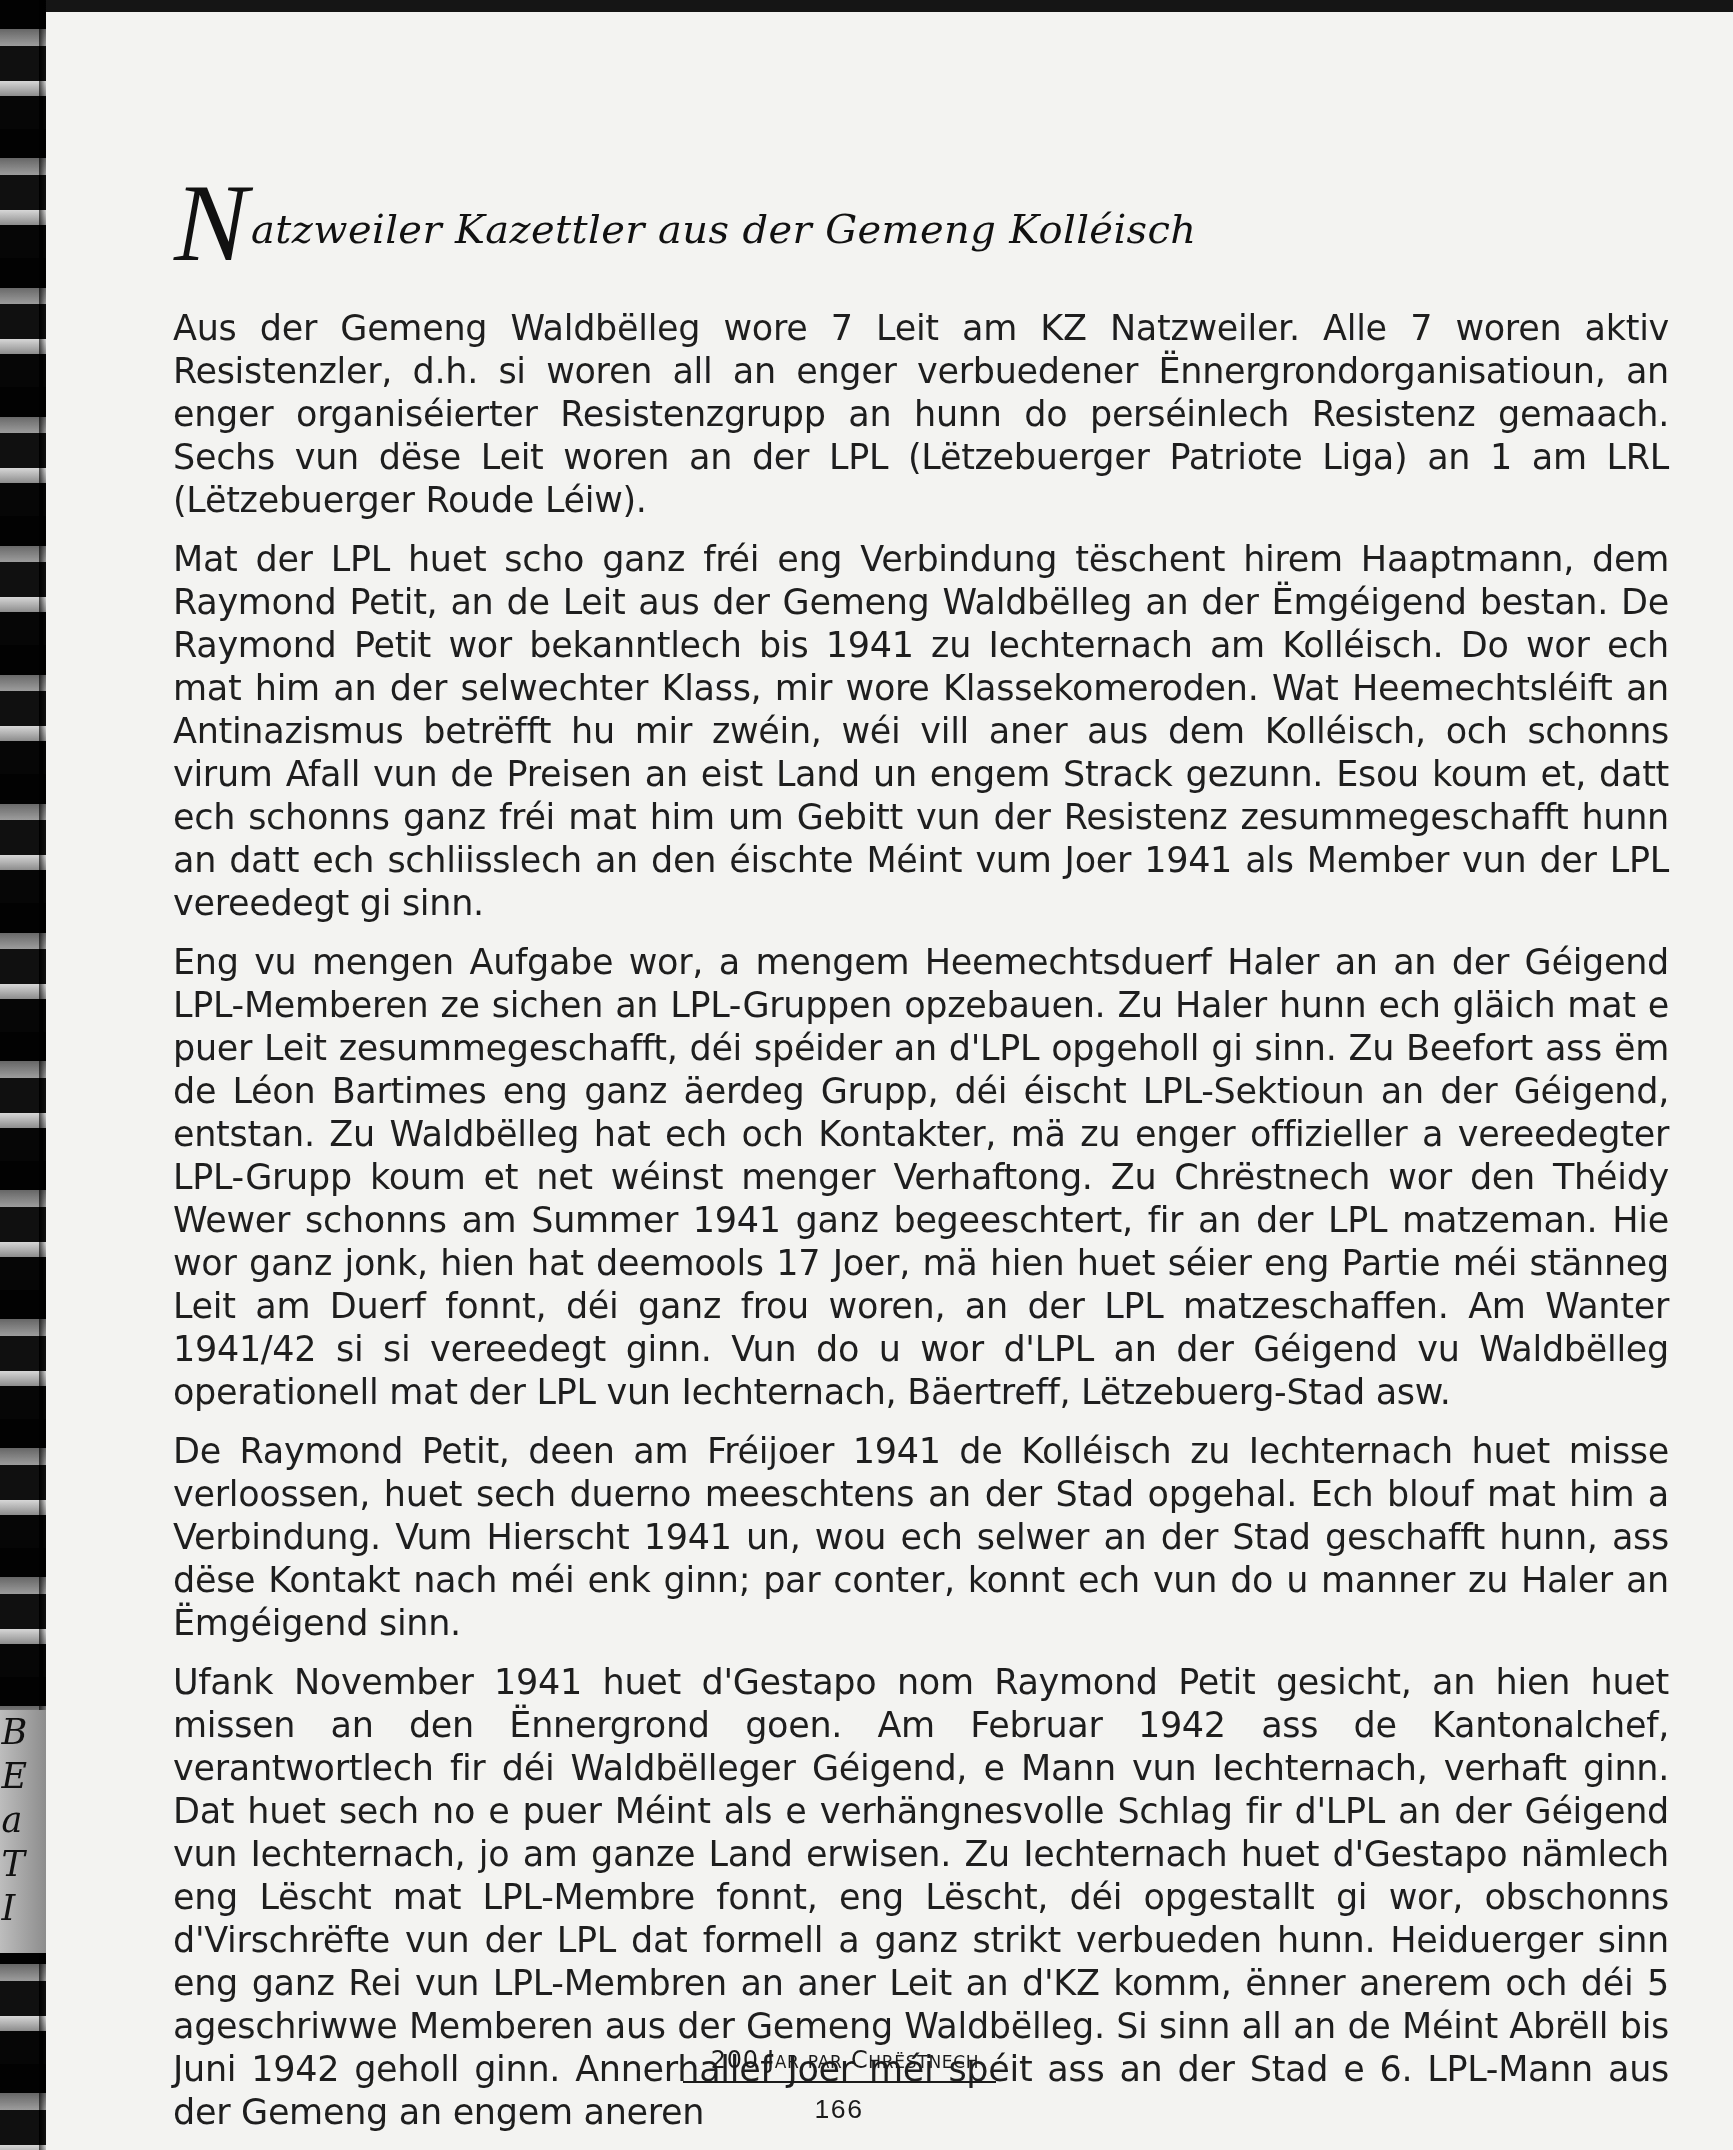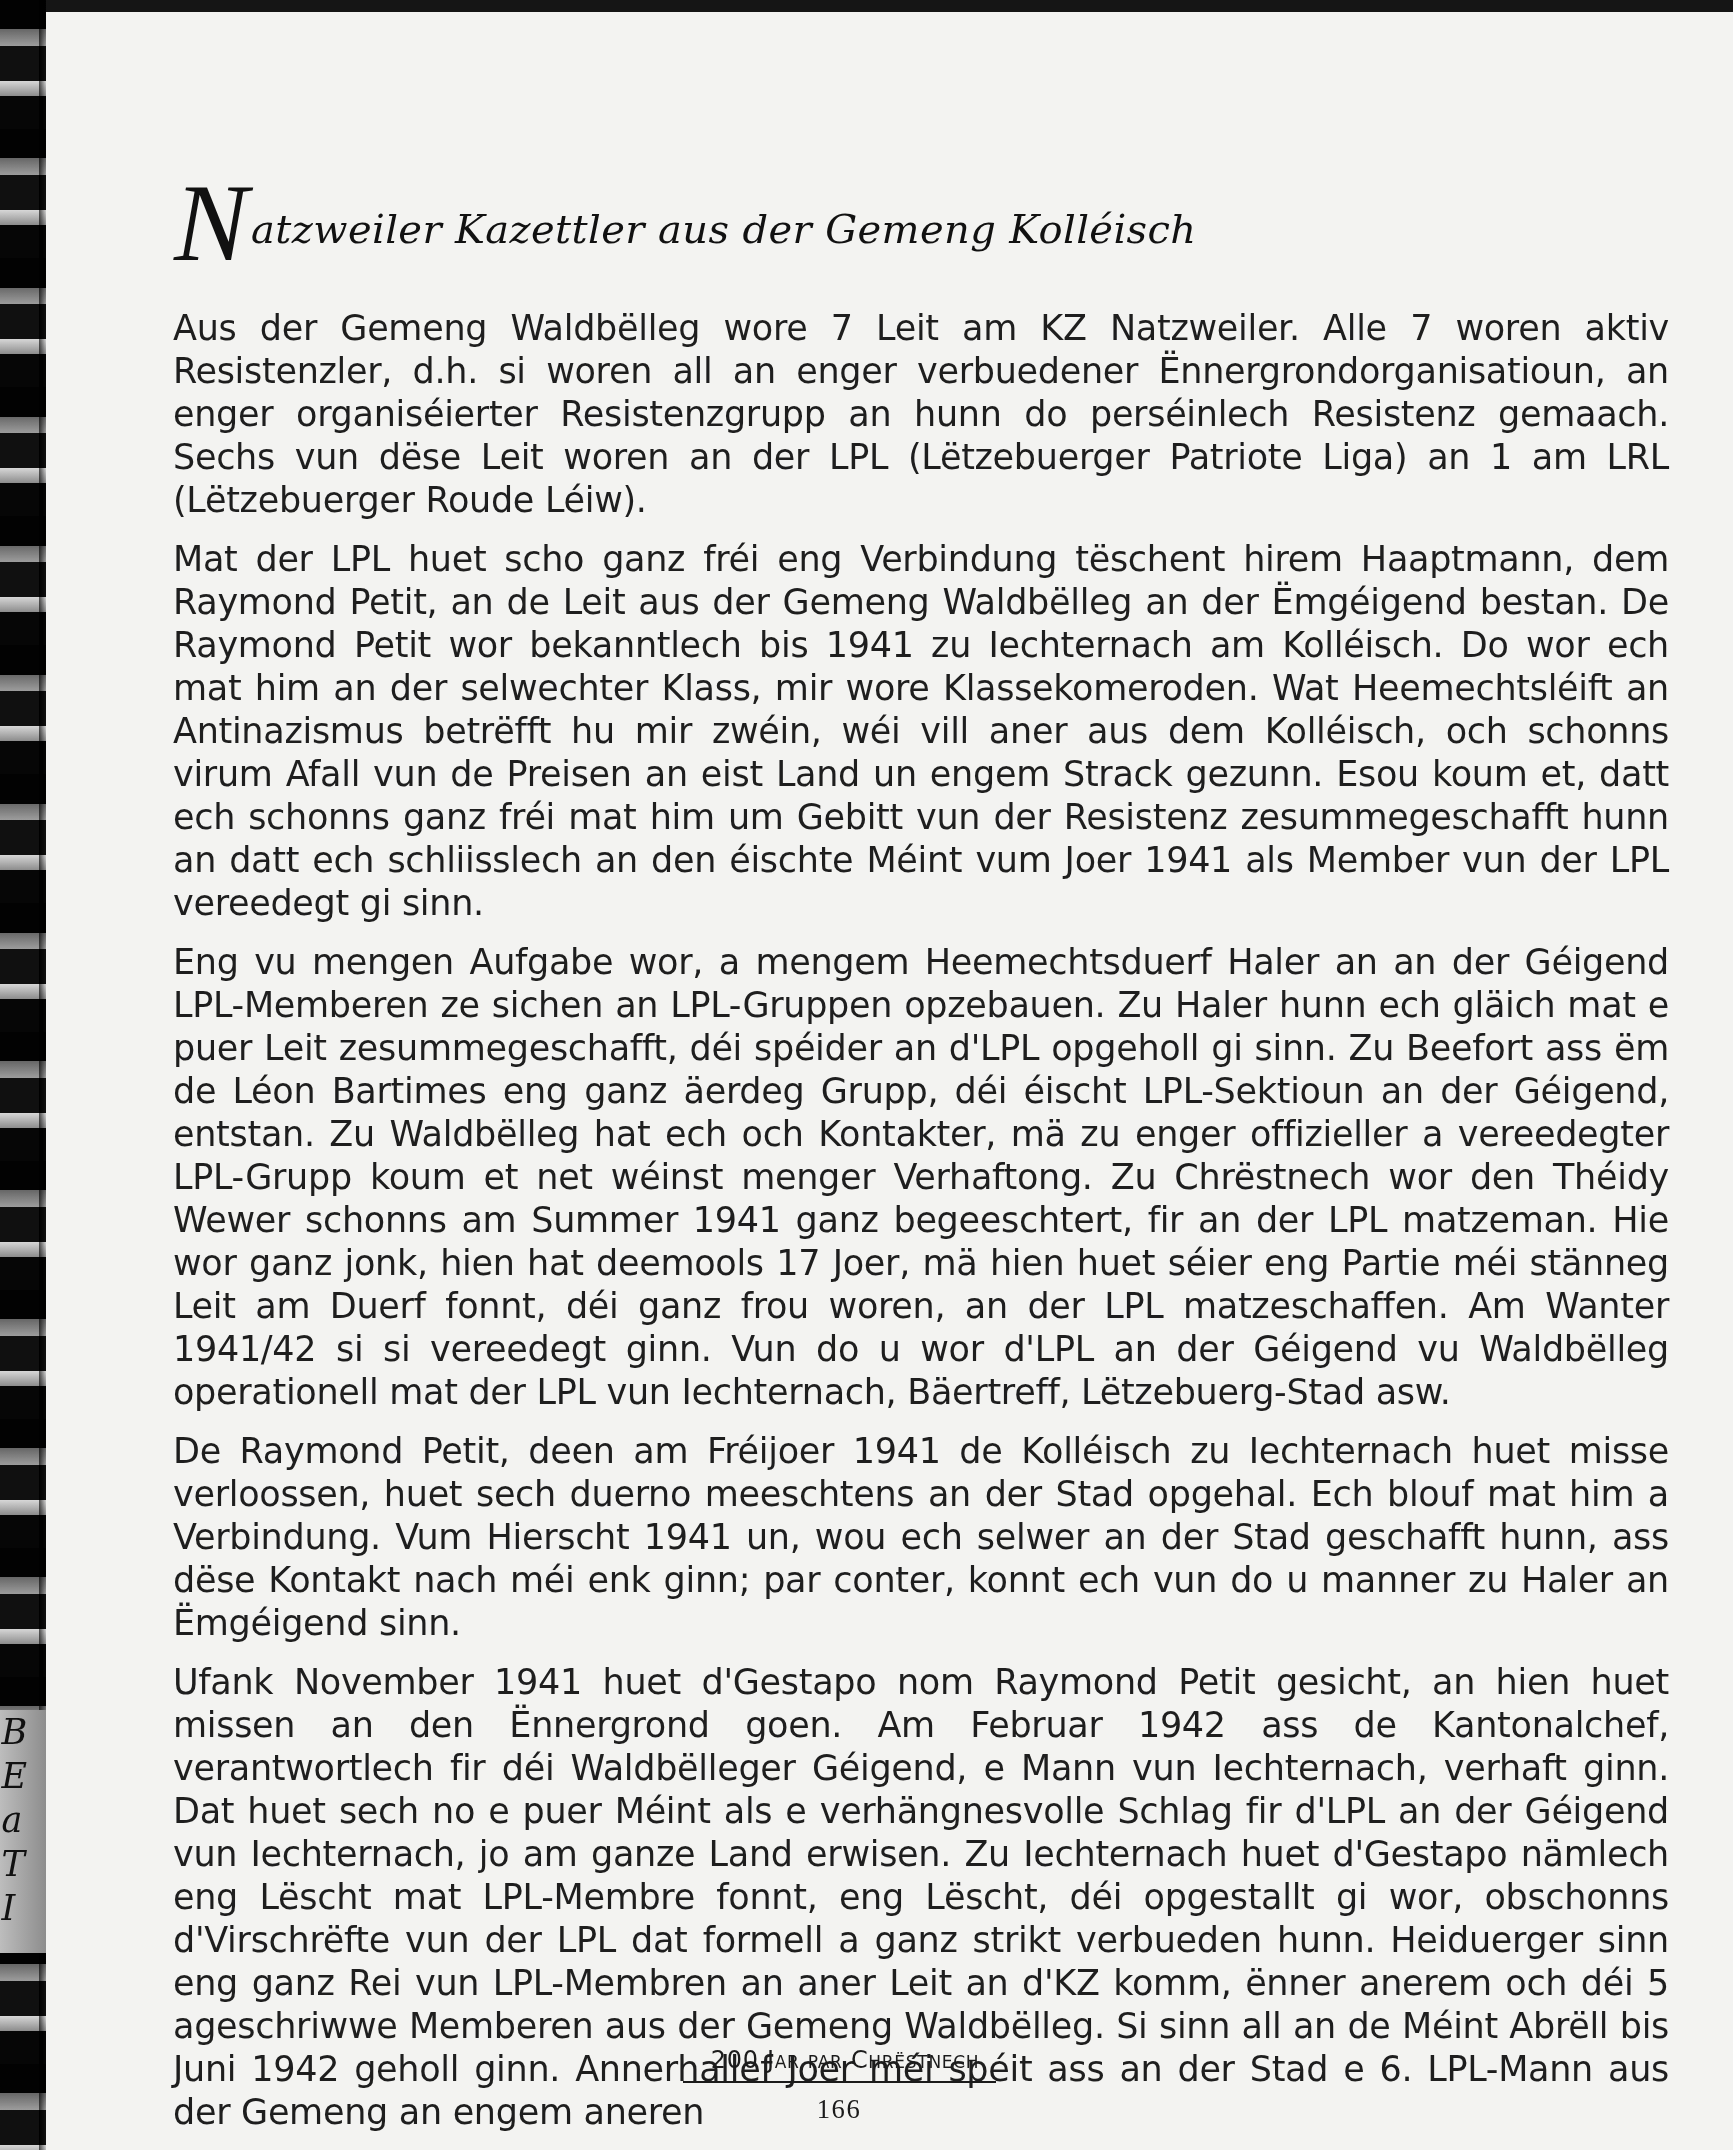--- a/index.html
+++ b/index.html
@@ -58,21 +58,21 @@
     transform: translateX(-52px);
   }
   .footer .book-title {
     font-family: "DejaVu Sans", sans-serif; font-size: 24px;
     font-variant: small-caps; letter-spacing: 0.7px; color: #1b1b1b;
     padding-bottom: 7.4px;
     margin-left: 12px;
   }
   .footer .rule { width: 313px; height: 1.5px; background: #1b1b1b; }
   .footer .page-number {
-    font-family: Liberation Serif, serif; font-size: 26.6px;
+    font-family: Liberation Sans, sans-serif; font-size: 26.6px;
     margin-top: 11.8px; letter-spacing: 1.5px; color: #1b1b1b;
   }
 </style>
 </head>
 <body>
 
 <div class="top-strip"></div>
 <div class="left-photo"></div>
 <div class="spine-letters">
   <span>B</span>

